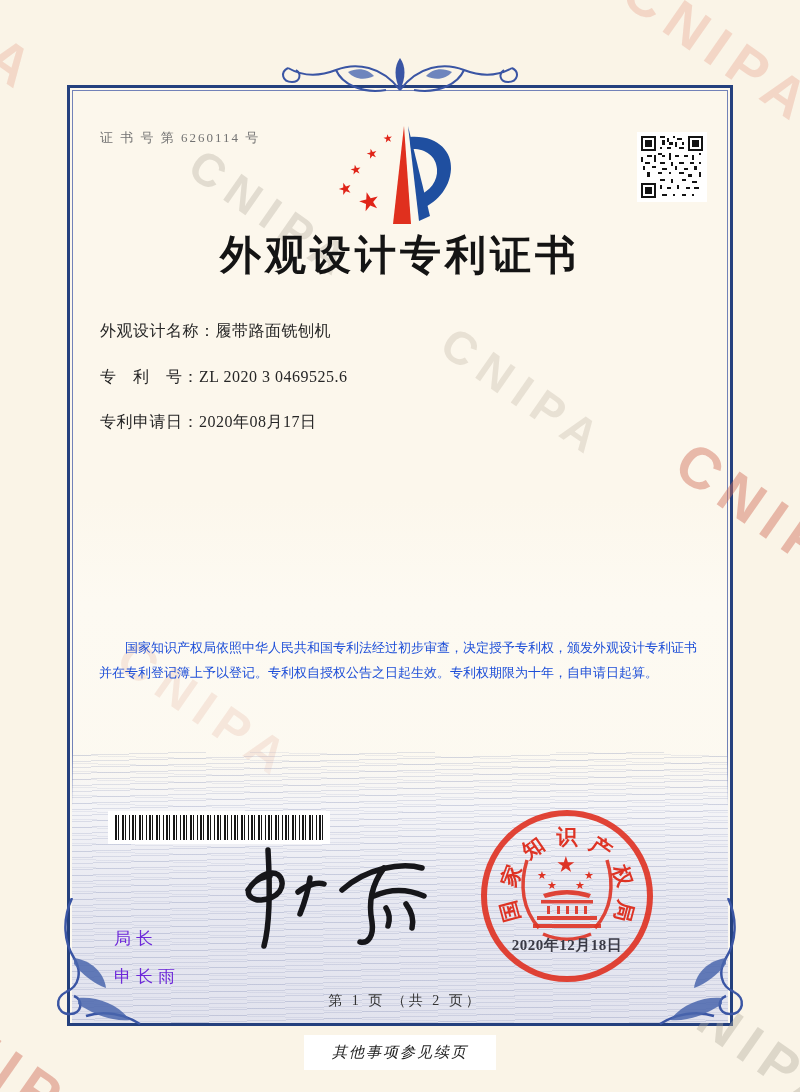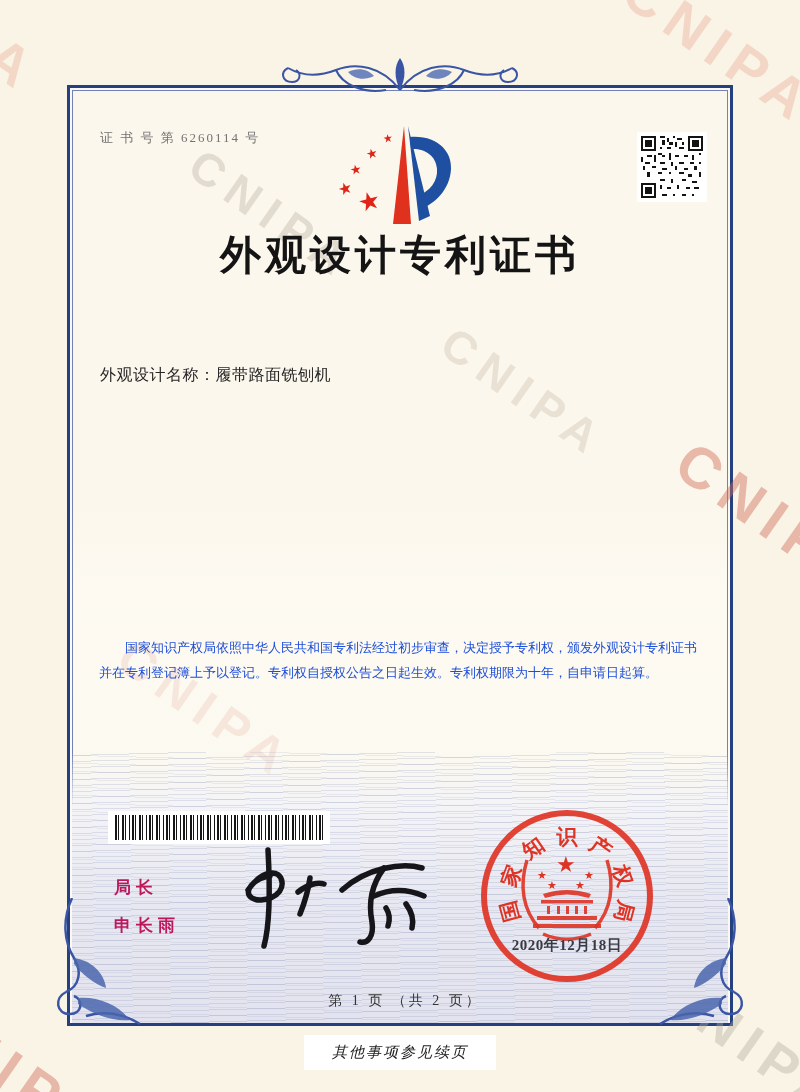--- a/index.html
+++ b/index.html
@@ -54,38 +54,38 @@
   .logo .s3{left:28px;top:24px;font-size:13px;transform:rotate(-14deg);}
   .logo .s4{left:45px;top:10px;font-size:11px;transform:rotate(-8deg);}
   .logo .s5{left:20px;top:66px;font-size:25px;transform:rotate(-15deg);}
   .qr{position:absolute;left:637px;top:132px;width:70px;height:70px;z-index:2;background:#fff;padding:4px;box-sizing:border-box;}
   .title{
     position:absolute;left:0;right:0;top:224px;z-index:2;margin:4px;text-align:center;
     font-size:41px;font-weight:700;letter-spacing:4px;color:#141414;
   }
   
   .rows{position:absolute;left:100px;top:321px;width:580px;z-index:2;font-size:16px;color:#262626;letter-spacing:.5px;}
-  .row{height:45.7px;margin-top:44px;}
+  .row{height:45.7px;}
   .row7{display:flex;}
   .pair2{margin-left:72px;}
   
   .paras{position:absolute;left:99px;top:635px;width:604px;z-index:2;font-size:13px;line-height:25px;color:#1d4ed8;}
   .paras p{margin:0;text-indent:2em;}
   
   .barcode{position:absolute;left:108px;top:811px;z-index:2;background:#fff;padding:4px 7px;}
   .bars{
     width:208px;height:25px;
     background:repeating-linear-gradient(90deg,
       #161616 0 2px,#fff 2px 3px,#161616 3px 4px,#fff 4px 7px,#161616 7px 9px,
       #fff 9px 10px,#161616 10px 11px,#fff 11px 14px,#161616 14px 15px,#fff 15px 17px);
   }
   .signer{
-    position:absolute;left:114px;top:876px;z-index:2;
-    font-family:"Liberation Sans","DejaVu Sans",sans-serif;font-weight:700;
-    font-size:17px;letter-spacing:5px;color:#be185d;
+    position:absolute;left:114px;top:927px;z-index:2;
+    font-family:"Liberation Sans","DejaVu Sans",sans-serif;font-weight:400;
+    font-size:17px;letter-spacing:5px;color:#6d28d9;
   }
   .signer-title{margin-bottom:15px;}
   .signature{position:absolute;left:226px;top:840px;z-index:2;}
   
   .seal{
     position:absolute;left:481px;top:810px;width:172px;height:172px;z-index:4;
     border:6px solid rgba(222,42,26,.92);border-radius:50%;box-sizing:border-box;opacity:.95;
   }
   .seal-char{
     position:absolute;left:50%;top:50%;width:24px;height:24px;margin:-12px 0 0 -12px;
@@ -194,20 +194,26 @@
           <path d="M2,2h3v3h-3z M24,2h3v3h-3z M2,24h3v3h-3z"></path>
         </g>
     </svg>
   </div>
 
   <h1 class="title">外观设计专利证书</h1>
 
   <div class="rows">
     <div class="row">
       <span>外观设计名称：</span><span>履带路面铣刨机</span>
+    </div>
+    <div class="row">
+      <span>专　利　号：</span><span>ZL 2020 3 0469525.6</span>
+    </div>
+    <div class="row">
+      <span>专利申请日：</span><span>2020年08月17日</span>
     </div>
   </div>
 
   <div class="paras">
     <p>国家知识产权局依照中华人民共和国专利法经过初步审查，决定授予专利权，颁发外观设计专利证书并在专利登记簿上予以登记。专利权自授权公告之日起生效。专利权期限为十年，自申请日起算。</p>
   </div>
 
   <div class="barcode">
       <div class="bars"></div>
     </div>

